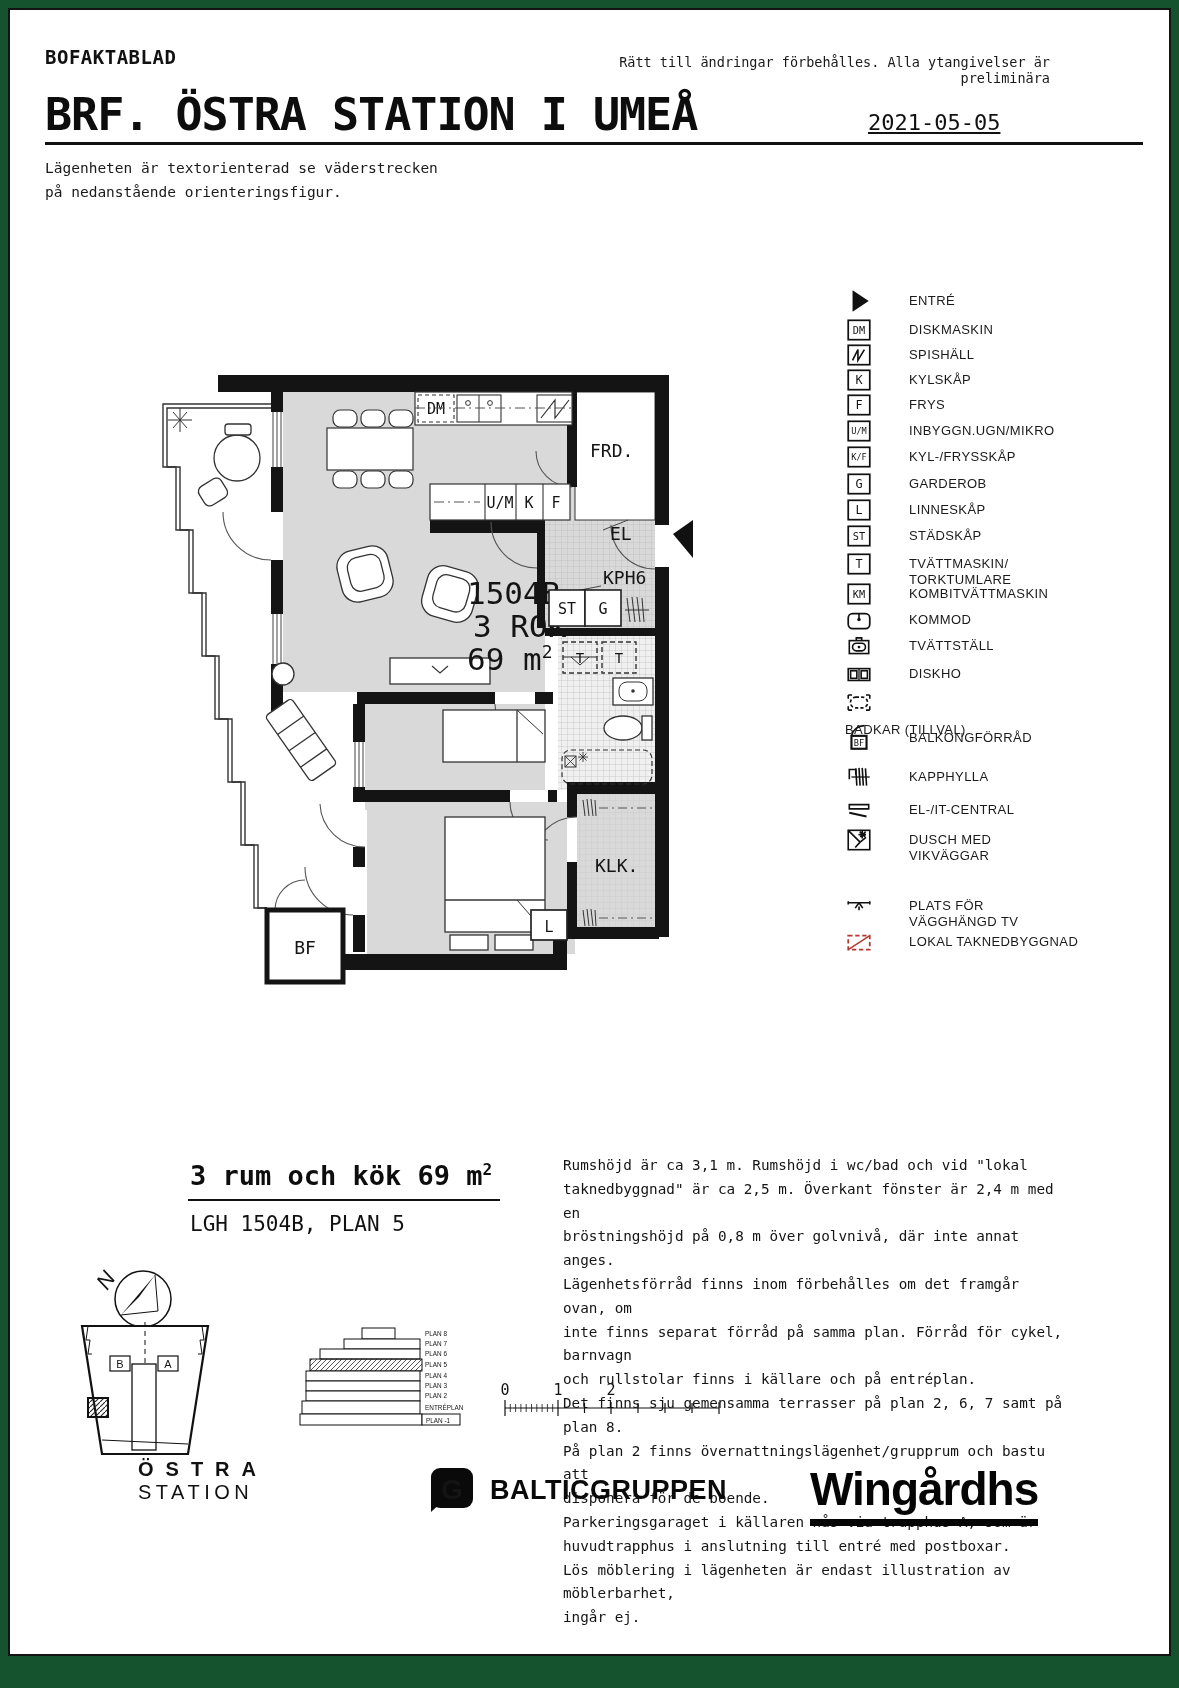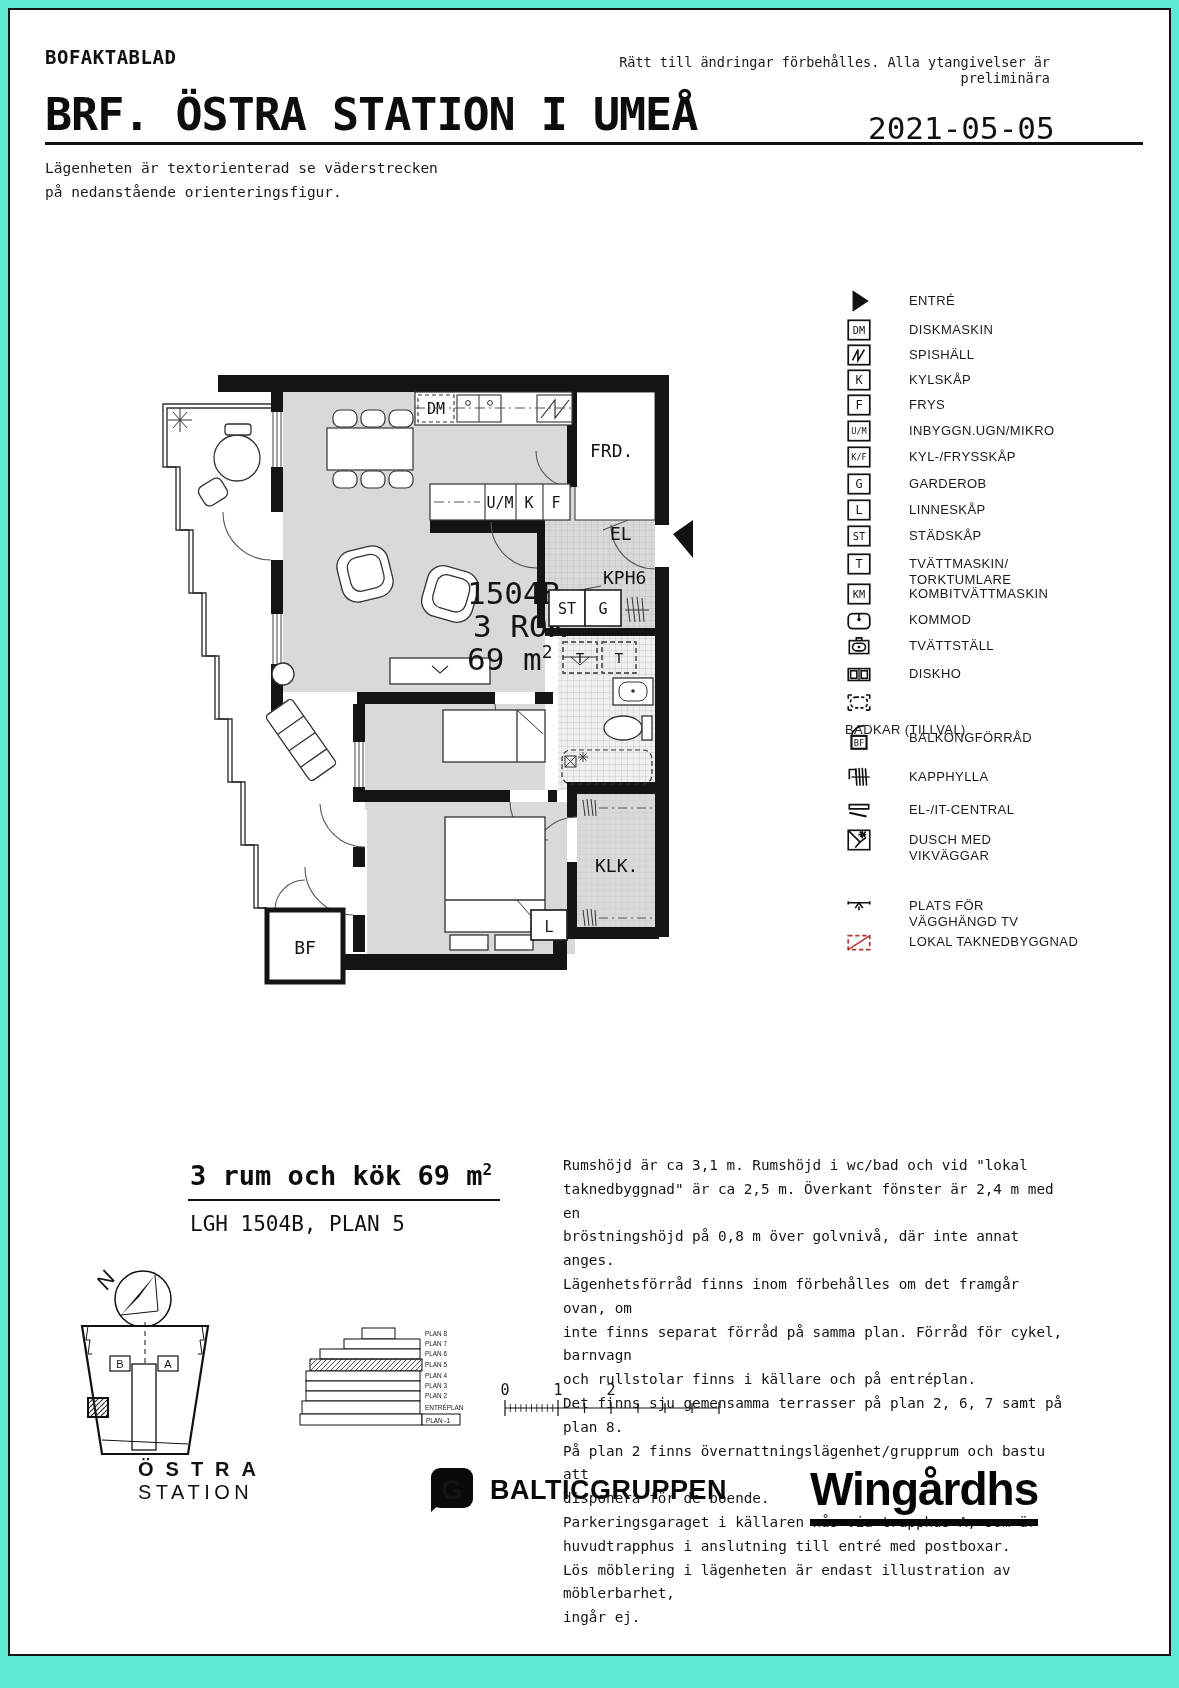--- a/index.html
+++ b/index.html
@@ -1,24 +1,24 @@
 <!DOCTYPE html>
 <html><head>
 <meta charset="utf-8">
 <style>
   html,body{margin:0;padding:0;}
   body{background:#dcdfe2;font-family:"Liberation Sans",sans-serif;}
-  .page{position:relative;width:1179px;height:1688px;background:#5eead4;overflow:hidden;}
+  .page{position:relative;width:1179px;height:1688px;background:#14532d;overflow:hidden;}
   .sheet{position:absolute;left:8px;top:8px;width:1159px;height:1644px;background:#ffffff;border:2px solid #141414;}
   .abs{position:absolute;}
   .mono{font-family:"DejaVu Sans Mono",monospace;}
   .doc-type{left:35px;top:36px;font-size:19px;font-weight:bold;letter-spacing:.5px;color:#111;}
   .disclaimer{left:590px;top:44px;width:450px;text-align:right;font-size:13.5px;color:#1a1a1a;}
   .title{left:35px;top:78px;font-size:45px;font-weight:bold;letter-spacing:-1px;color:#0d0d0d;white-space:nowrap;}
-  .date{left:858px;top:100px;font-size:31px;color:#111;}
+  .date{left:858px;top:100px;font-size:22px;color:#111;text-decoration:underline;}
   .rule{left:35px;top:132px;width:1098px;height:3px;background:#111;}
   .note{left:35px;top:146px;font-size:14.5px;line-height:24px;color:#1a1a1a;}
   .legend{left:835px;top:270px;width:318px;height:700px;}
   .legend-row{position:absolute;left:0;display:flex;align-items:flex-start;}
   .legend-icon{width:28px;height:28px;flex:0 0 28px;margin-right:36px;}
   .legend-icon svg{width:28px;height:28px;display:block;}
   .legend-label{font-size:13px;letter-spacing:.4px;color:#1a1a1a;line-height:16px;padding-top:6px;}
   .summary-title{left:178px;top:1150px;font-size:27px;font-weight:bold;color:#0d0d0d;border-bottom:2.5px solid #111;padding:0 8px 8px 2px;}
   .summary-title sup{font-size:16px;}
   .summary-sub{left:180px;top:1202px;font-size:21px;color:#111;}

